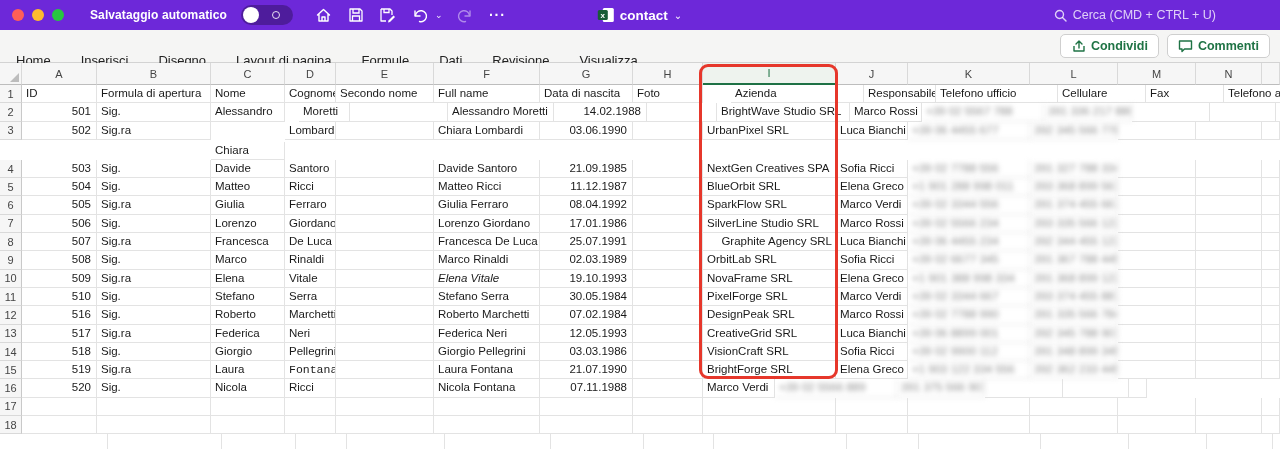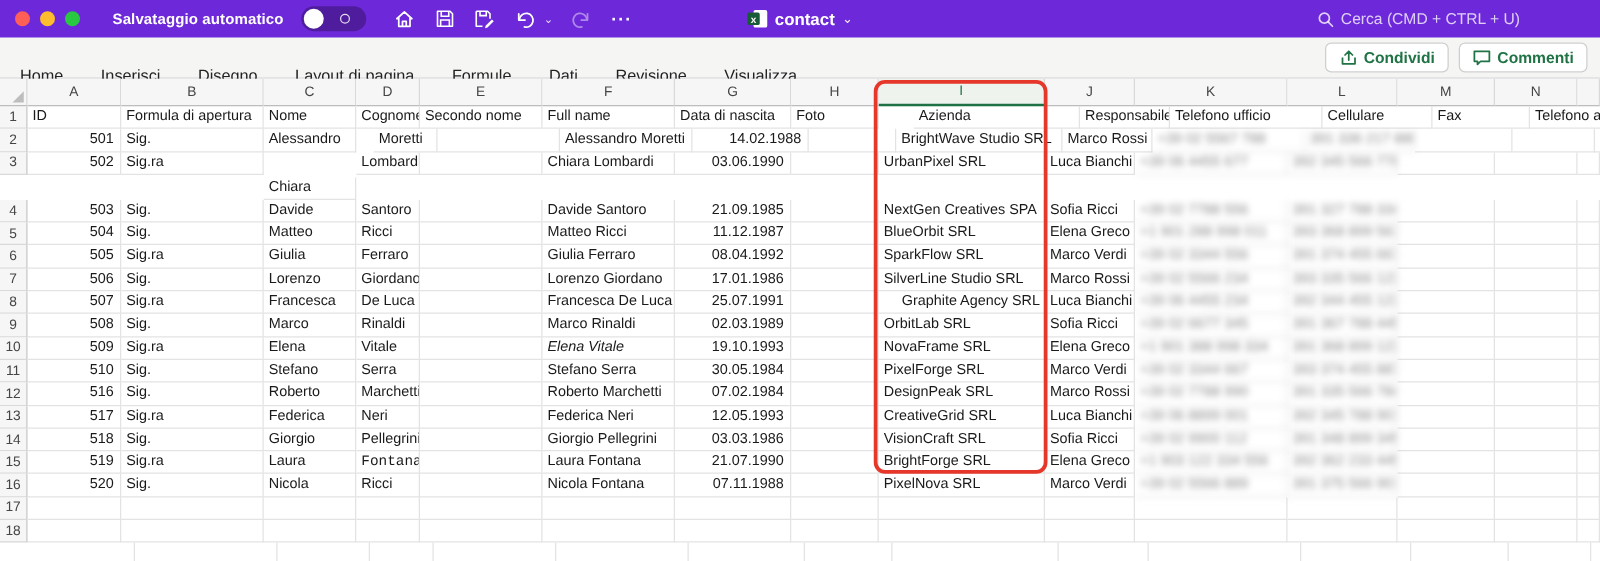--- a/index.html
+++ b/index.html
@@ -462,21 +462,20 @@
       <div class="body-row">
         <div class="rowhdr" style="width: 22px;">16</div>
         <div class="cell num" style="width: 75px;">520</div>
         <div class="cell" style="width: 114px;">Sig.</div>
         <div class="cell" style="width: 74px;">Nicola</div>
         <div class="cell" style="width: 51px;">Ricci</div>
         <div class="cell" style="width: 98px;"></div>
         <div class="cell" style="width: 106px;">Nicola Fontana</div>
         <div class="cell num" style="width: 93px;">07.11.1988</div>
         <div class="cell" style="width: 70px;"></div>
-        <div class="cell" style="width: 133px;">PixelNova SRL</div>
         <div class="cell" style="width: 72px;">Marco Verdi</div>
         <div class="cell blur" style="width: 122px;">+39 02 5566 889</div>
         <div class="cell blur" style="width: 88px;">391 375 566 901</div>
         <div class="cell" style="width: 78px;"></div>
         <div class="cell" style="width: 66px;"></div>
         <div class="cell" style="width: 18px;"></div>
       </div>
       <div class="body-row">
         <div class="rowhdr" style="width: 22px;">17</div>
         <div class="cell num" style="width: 75px;"></div>

